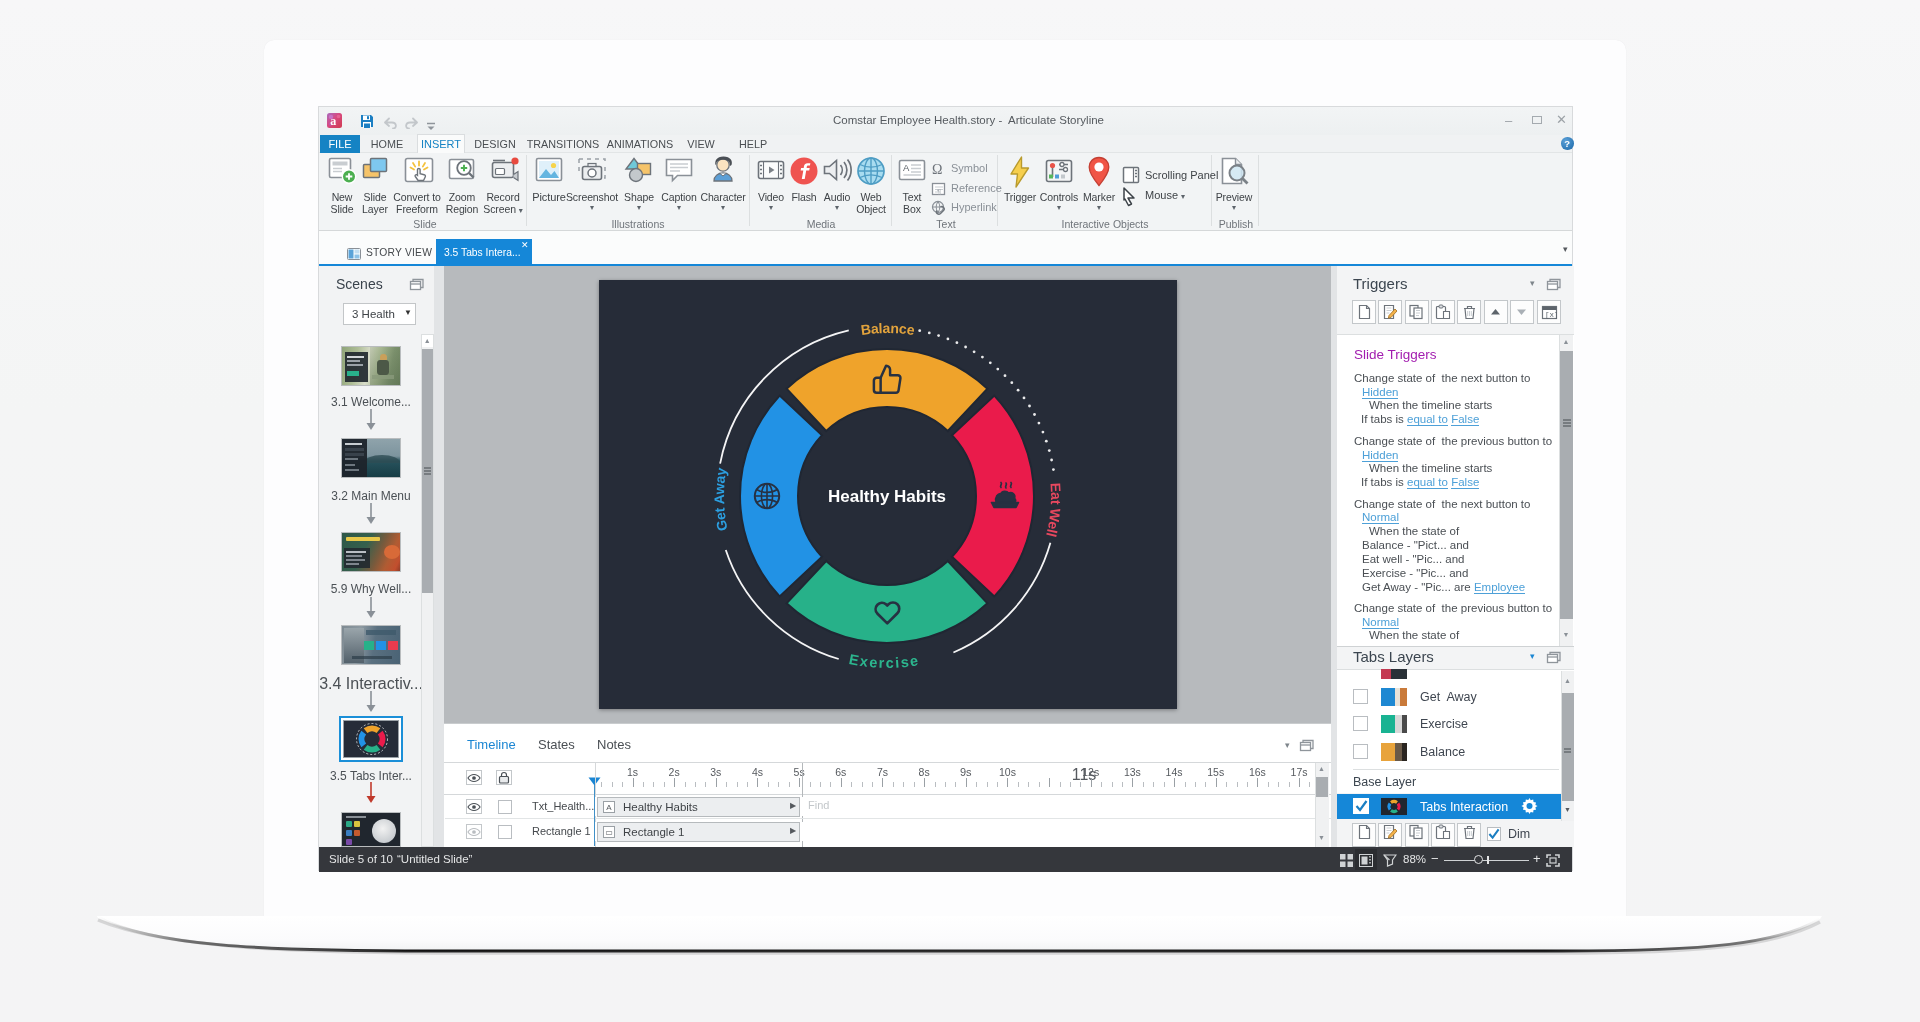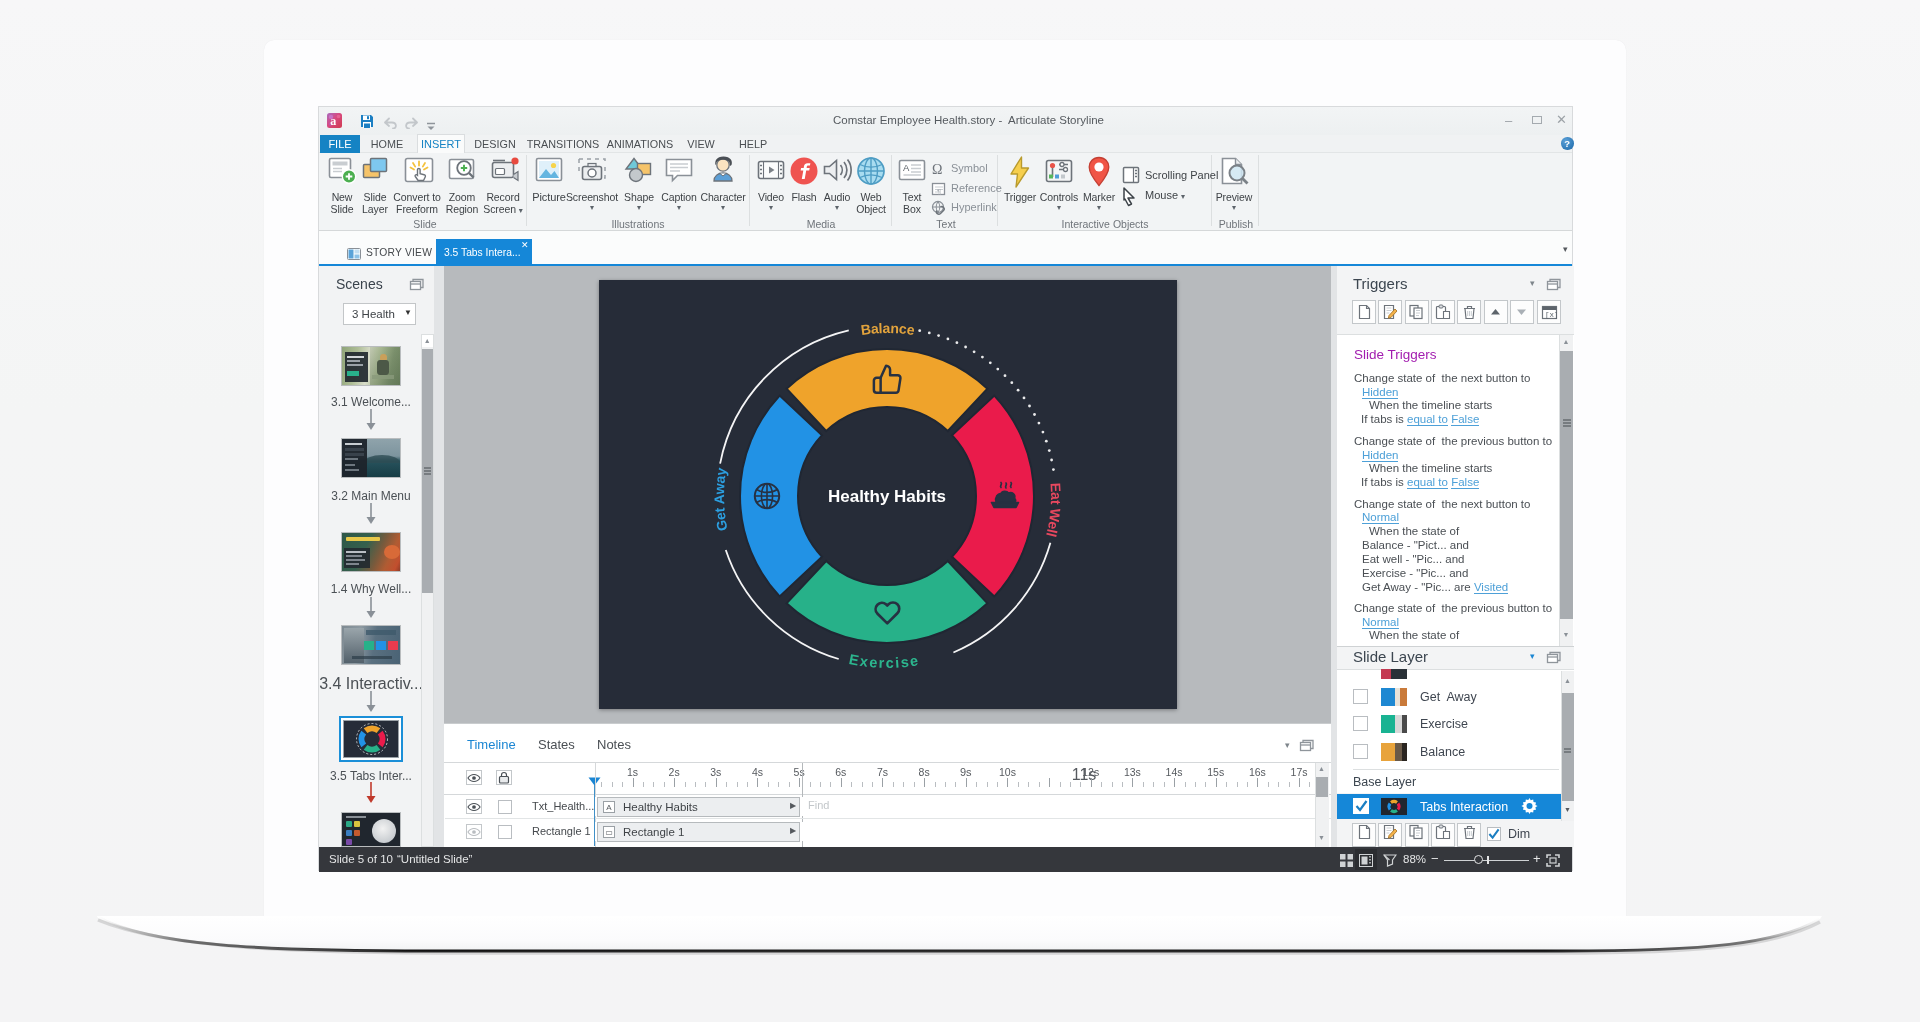--- a/index.html
+++ b/index.html
@@ -341,21 +341,21 @@
       <div class="a" style="left:30px;top:6px;width:24px;height:24px;background:radial-gradient(circle at 45% 40%,#f2f2f2,#c9cdd1 70%,#9aa1a7);border-radius:50%"></div>
       <div class="a" style="left:4px;top:3px;width:20px;height:2px;background:#8a9097"></div>
       <div class="a" style="left:4px;top:8px;width:6px;height:6px;background:#2aa886;border-radius:1px"></div>
       <div class="a" style="left:12px;top:8px;width:6px;height:6px;background:#d8c23e;border-radius:1px"></div>
       <div class="a" style="left:4px;top:17px;width:6px;height:6px;background:#3a7ec2;border-radius:1px"></div>
       <div class="a" style="left:12px;top:17px;width:6px;height:6px;background:#c45a2e;border-radius:1px"></div>
       <div class="a" style="left:4px;top:26px;width:6px;height:6px;background:#7a4aa8;border-radius:1px"></div>
     </div>
 <div class="tx" style="left:52px;top:287.7px;font-size:12px;color:#4b5055;transform:translateX(-50%)">3.1 Welcome...</div>
 <div class="tx" style="left:52px;top:382.2px;font-size:12px;color:#4b5055;transform:translateX(-50%)">3.2 Main Menu</div>
-<div class="tx" style="left:52px;top:474.6px;font-size:12px;color:#4b5055;transform:translateX(-50%)">1.4 Why Well...</div>
+<div class="tx" style="left:52px;top:474.6px;font-size:12px;color:#4b5055;transform:translateX(-50%)">5.9 Why Well...</div>
 <div class="tx" style="left:52px;top:568.1px;font-size:16px;color:#4b5055;transform:translateX(-50%)">3.4 Interactiv...</div>
 <div class="tx" style="left:52px;top:661.7px;font-size:12px;color:#4b5055;transform:translateX(-50%)">3.5 Tabs Inter...</div>
 <div class="a" style="left:46px;top:302px"><svg width="12" height="22" viewBox="0 0 12 22">
         <path d="M6 0v15" stroke="#8a9097" stroke-width="1.6"></path>
         <path d="M1.5 14L6 21l4.5-7z" fill="#8a9097"></path>
       </svg></div>
 <div class="a" style="left:46px;top:396px"><svg width="12" height="22" viewBox="0 0 12 22">
         <path d="M6 0v15" stroke="#8a9097" stroke-width="1.6"></path>
         <path d="M1.5 14L6 21l4.5-7z" fill="#8a9097"></path>
       </svg></div>
@@ -659,30 +659,30 @@
 <div class="tx" style="left:1035px;top:328px;font-size:11.5px;color:#4a4f54">Change state of&nbsp; the previous button to</div>
 <div class="tx" style="left:1043px;top:341.5px;font-size:11.5px;color:#4a4f54"><span style="color:#4da0d8;border-bottom:1px solid #4da0d8">Hidden</span></div>
 <div class="tx" style="left:1050px;top:355px;font-size:11.5px;color:#4a4f54">When the timeline starts</div>
 <div class="tx" style="left:1042px;top:368.5px;font-size:11.5px;color:#4a4f54">If tabs is <span style="color:#4da0d8;border-bottom:1px solid #4da0d8">equal to</span> <span style="color:#4da0d8;border-bottom:1px solid #4da0d8">False</span></div>
 <div class="tx" style="left:1035px;top:390.5px;font-size:11.5px;color:#4a4f54">Change state of&nbsp; the next button to</div>
 <div class="tx" style="left:1043px;top:404px;font-size:11.5px;color:#4a4f54"><span style="color:#4da0d8;border-bottom:1px solid #4da0d8">Normal</span></div>
 <div class="tx" style="left:1050px;top:417.5px;font-size:11.5px;color:#4a4f54">When the state of</div>
 <div class="tx" style="left:1043px;top:431.5px;font-size:11.5px;color:#4a4f54">Balance - "Pict... and</div>
 <div class="tx" style="left:1043px;top:445.5px;font-size:11.5px;color:#4a4f54">Eat well - "Pic... and</div>
 <div class="tx" style="left:1043px;top:459.5px;font-size:11.5px;color:#4a4f54">Exercise - "Pic... and</div>
-<div class="tx" style="left:1043px;top:473.5px;font-size:11.5px;color:#4a4f54">Get Away - "Pic... are <span style="color:#4da0d8;border-bottom:1px solid #4da0d8">Visited</span></div>
+<div class="tx" style="left:1043px;top:473.5px;font-size:11.5px;color:#4a4f54">Get Away - "Pic... are <span style="color:#4da0d8;border-bottom:1px solid #4da0d8">Employee</span></div>
 <div class="tx" style="left:1035px;top:495px;font-size:11.5px;color:#4a4f54">Change state of&nbsp; the previous button to</div>
 <div class="tx" style="left:1043px;top:508.5px;font-size:11.5px;color:#4a4f54"><span style="color:#4da0d8;border-bottom:1px solid #4da0d8">Normal</span></div>
 <div class="tx" style="left:1050px;top:522px;font-size:11.5px;color:#4a4f54">When the state of</div>
 <div class="a" style="left:1240px;top:228px;width:14px;height:311px;background:#f0f1f2;border-left:1px solid #dcdfe0"></div>
 <div class="tx" style="left:1243.5px;top:231px;font-size:7px;color:#8a9097">▲</div>
 <div class="a" style="left:1241px;top:244px;width:13px;height:268px;background:#a9adb1"></div>
 <div class="a" style="left:1244px;top:312px;width:8px;height:1.5px;background:#777c80;box-shadow:0 3px 0 #777c80,0 6px 0 #777c80"></div>
 <div class="tx" style="left:1243.5px;top:524px;font-size:7px;color:#8a9097">▼</div>
-<div class="tx" style="left:1034px;top:541px;font-size:15px;color:#3c4650">Slide Layer</div>
+<div class="tx" style="left:1034px;top:541px;font-size:15px;color:#3c4650">Tabs Layers</div>
 <div class="tx" style="left:1211px;top:544px;font-size:9px;color:#1b86d3">▾</div>
 <div class="a" style="left:1227px;top:543px"><svg width="15" height="13" viewBox="0 0 15 13" style="">
         <rect x="1.5" y="3.5" width="10" height="8" fill="#fff" stroke="#8f959b" stroke-width="1.3"></rect>
         <path d="M4 3.5V1.5h10v8h-2" fill="none" stroke="#8f959b" stroke-width="1.3"></path>
         <path d="M1.5 6h10" stroke="#8f959b" stroke-width="1.3"></path>
       </svg></div>
 <div class="a" style="left:1018px;top:562px;width:237px;height:124px;background:#fff;border-top:1px solid #dcdfe0"></div>
 <div class="a" style="left:1062px;top:562px;width:26px;height:10px;overflow:hidden">
       <div class="a" style="left:0;top:-8px;width:26px;height:18px;background:linear-gradient(90deg,#c43a52 0 40%,#2a3138 40%)"></div>
     </div>

